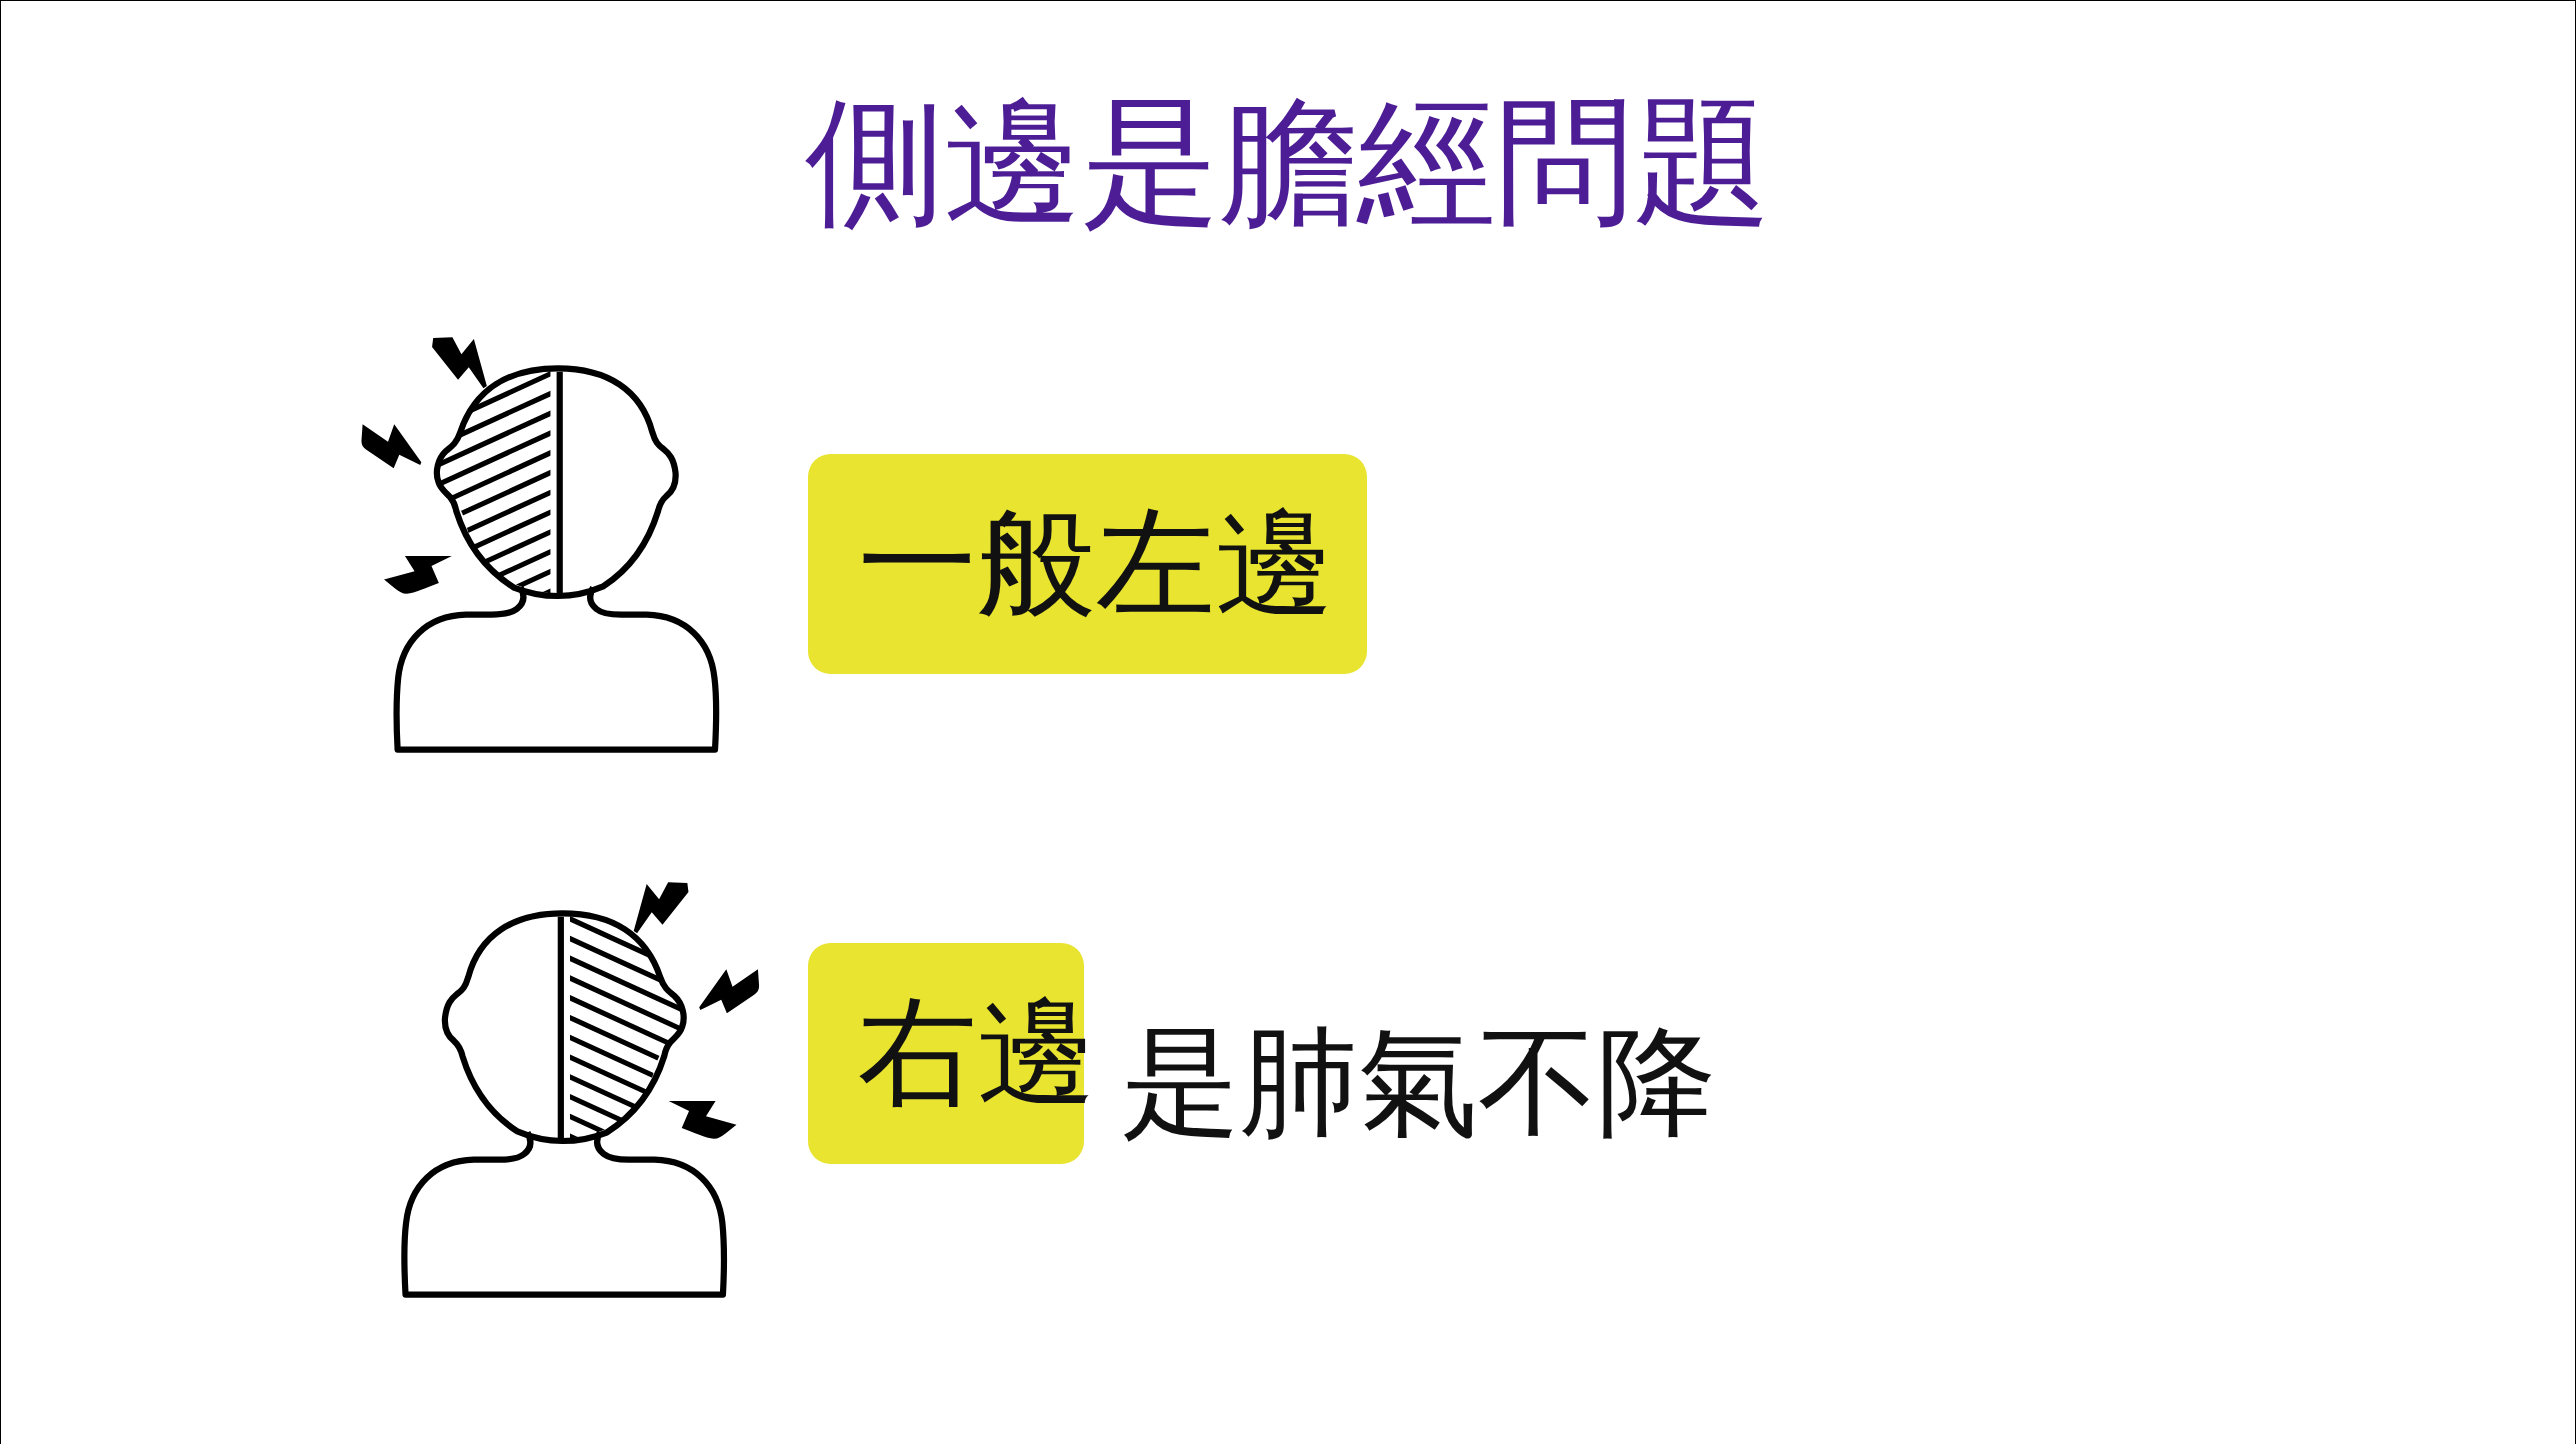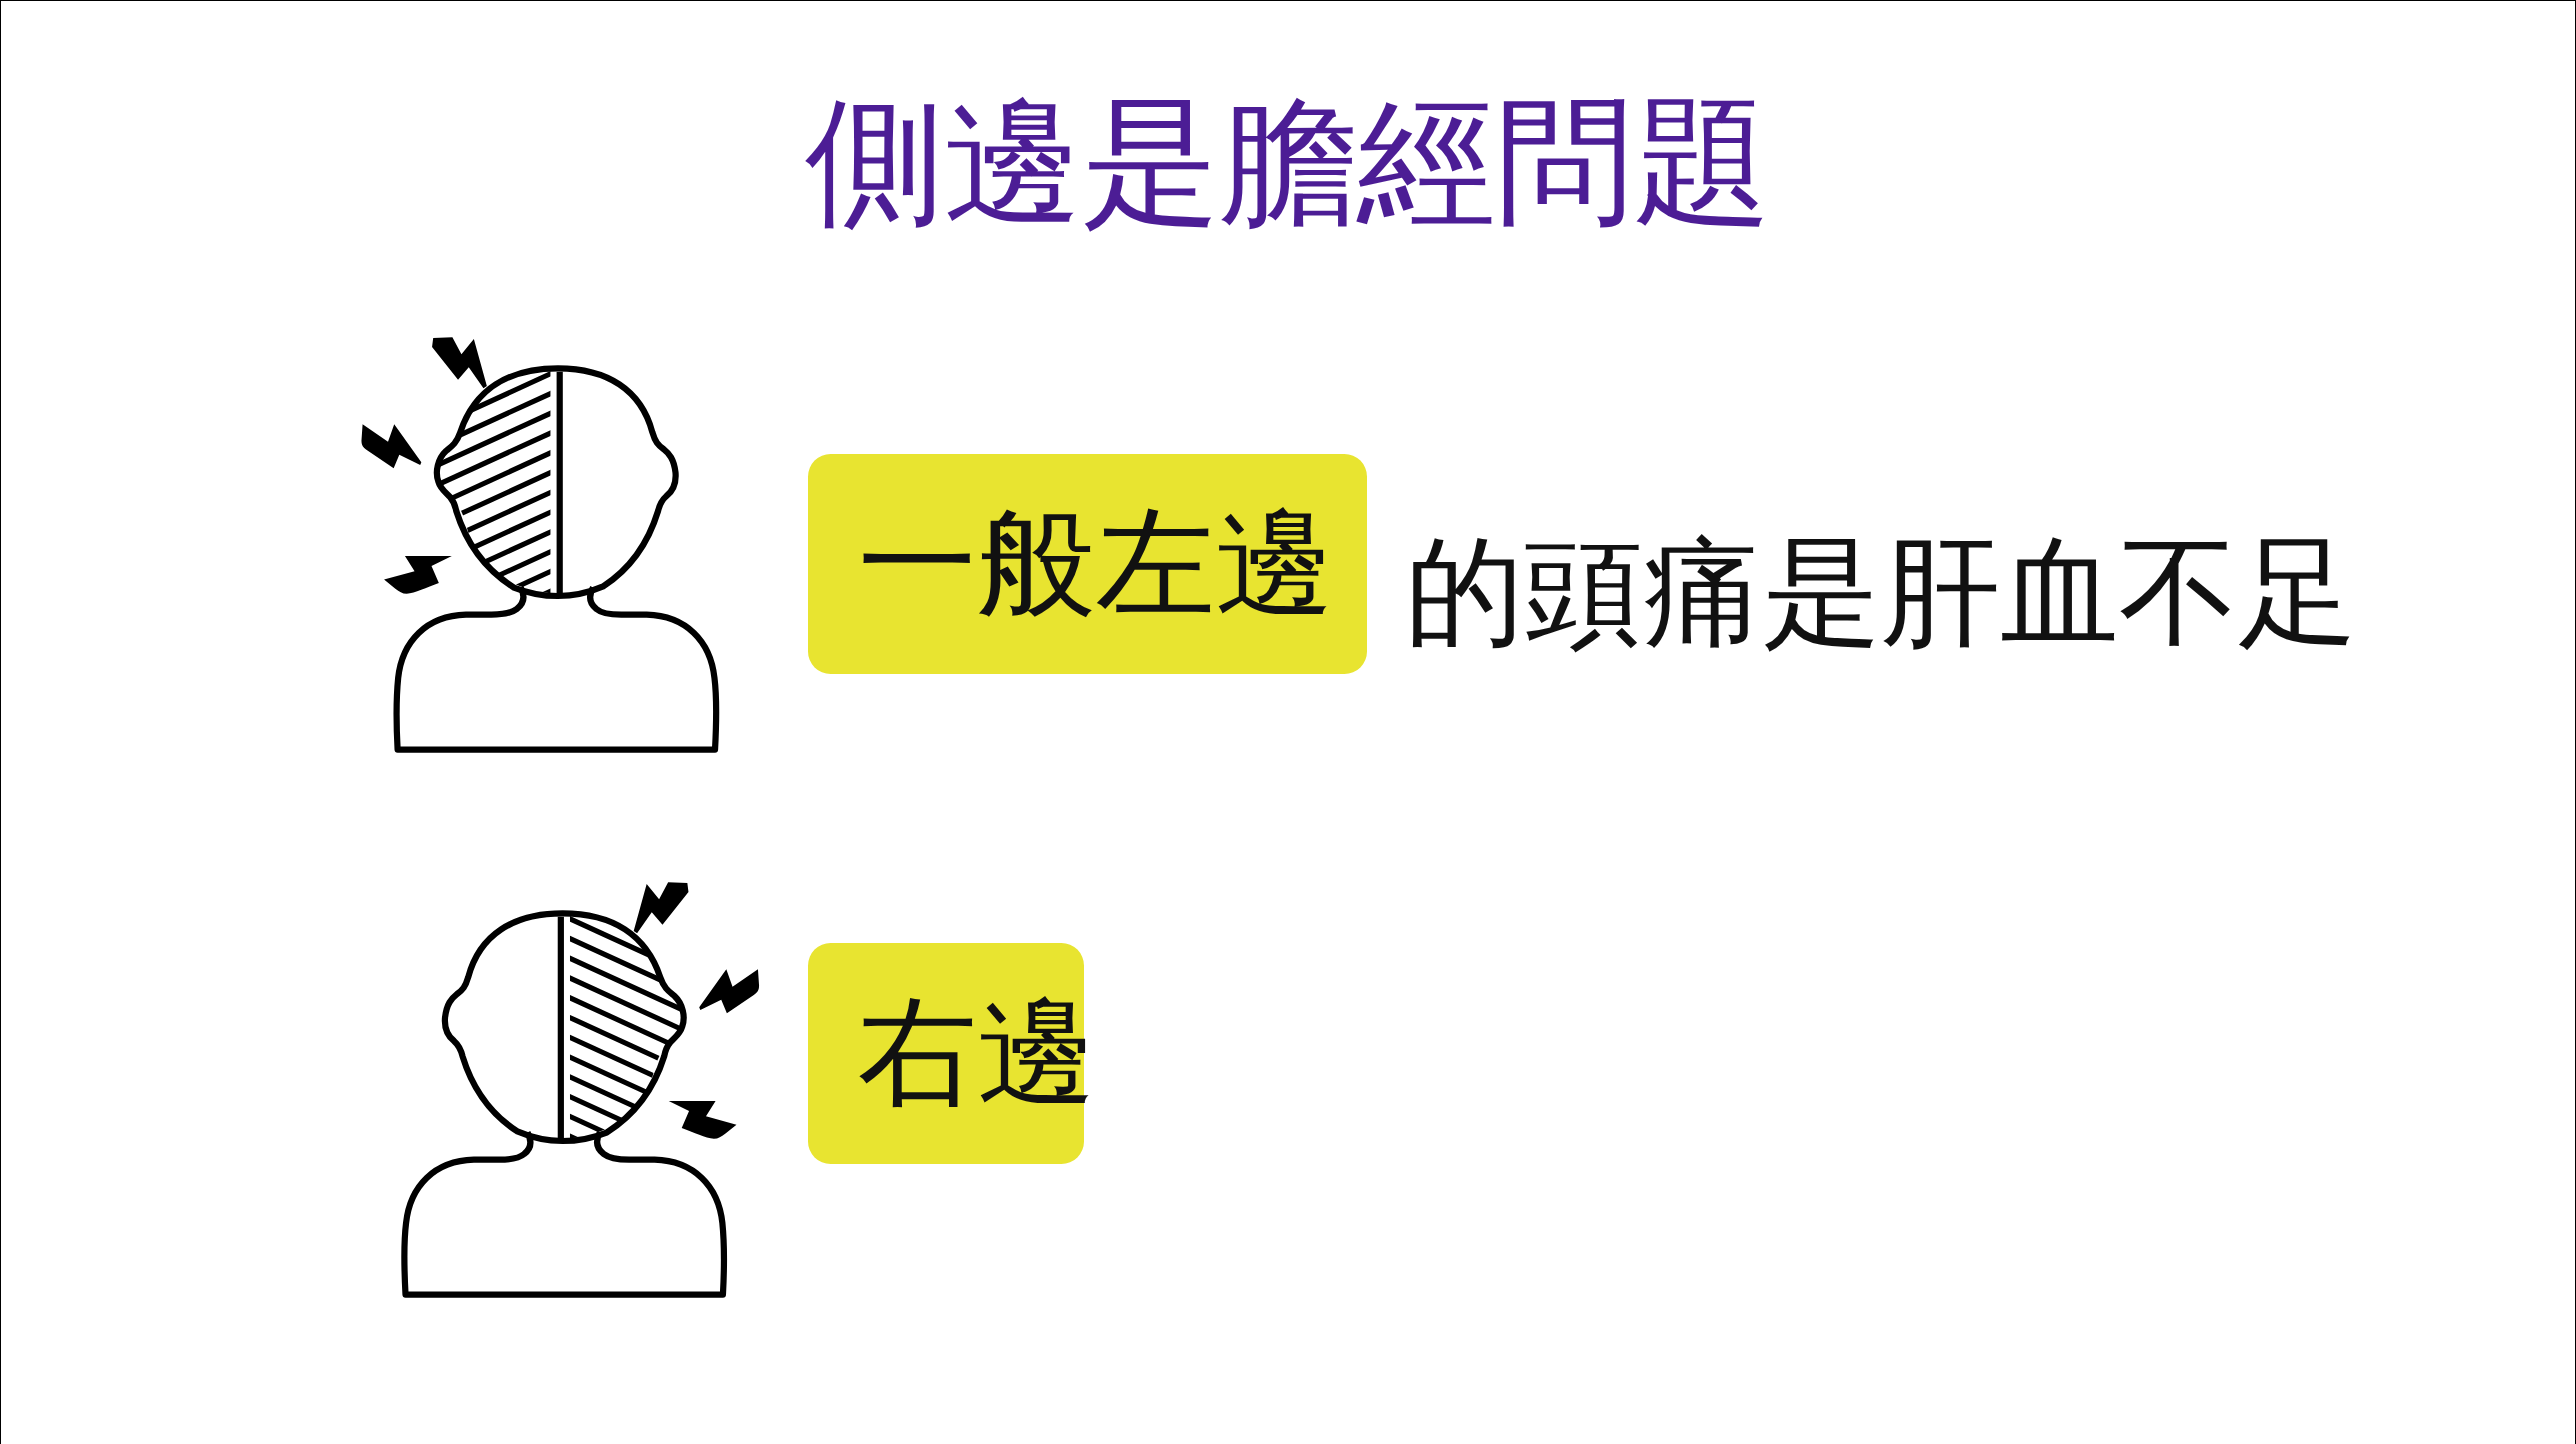--- a/index.html
+++ b/index.html
@@ -90,21 +90,21 @@
   </g>
   <g transform="translate(1984 965) scale(-1 1)">
     <use href="#head-figure"></use>
   </g>
 </svg>
 
 <div class="row row1">
   <div class="hl">
     <span>一般左邊</span>
   </div>
-  <span class="rest">的頭痛是肝血不足</span>
 </div>
 
 <div class="row row2">
   <div class="hl">
     <span>右邊</span>
   </div>
+  <span class="rest">是肺氣不降</span>
 </div>
 
 
 </body></html>

